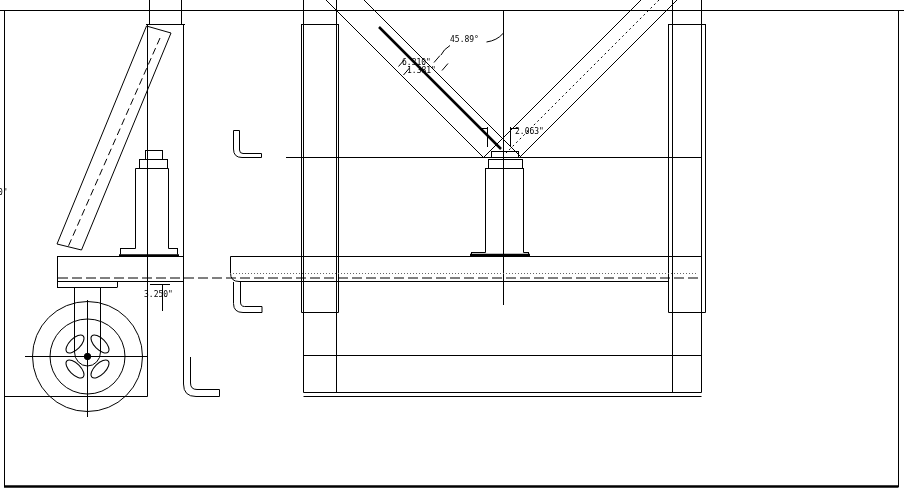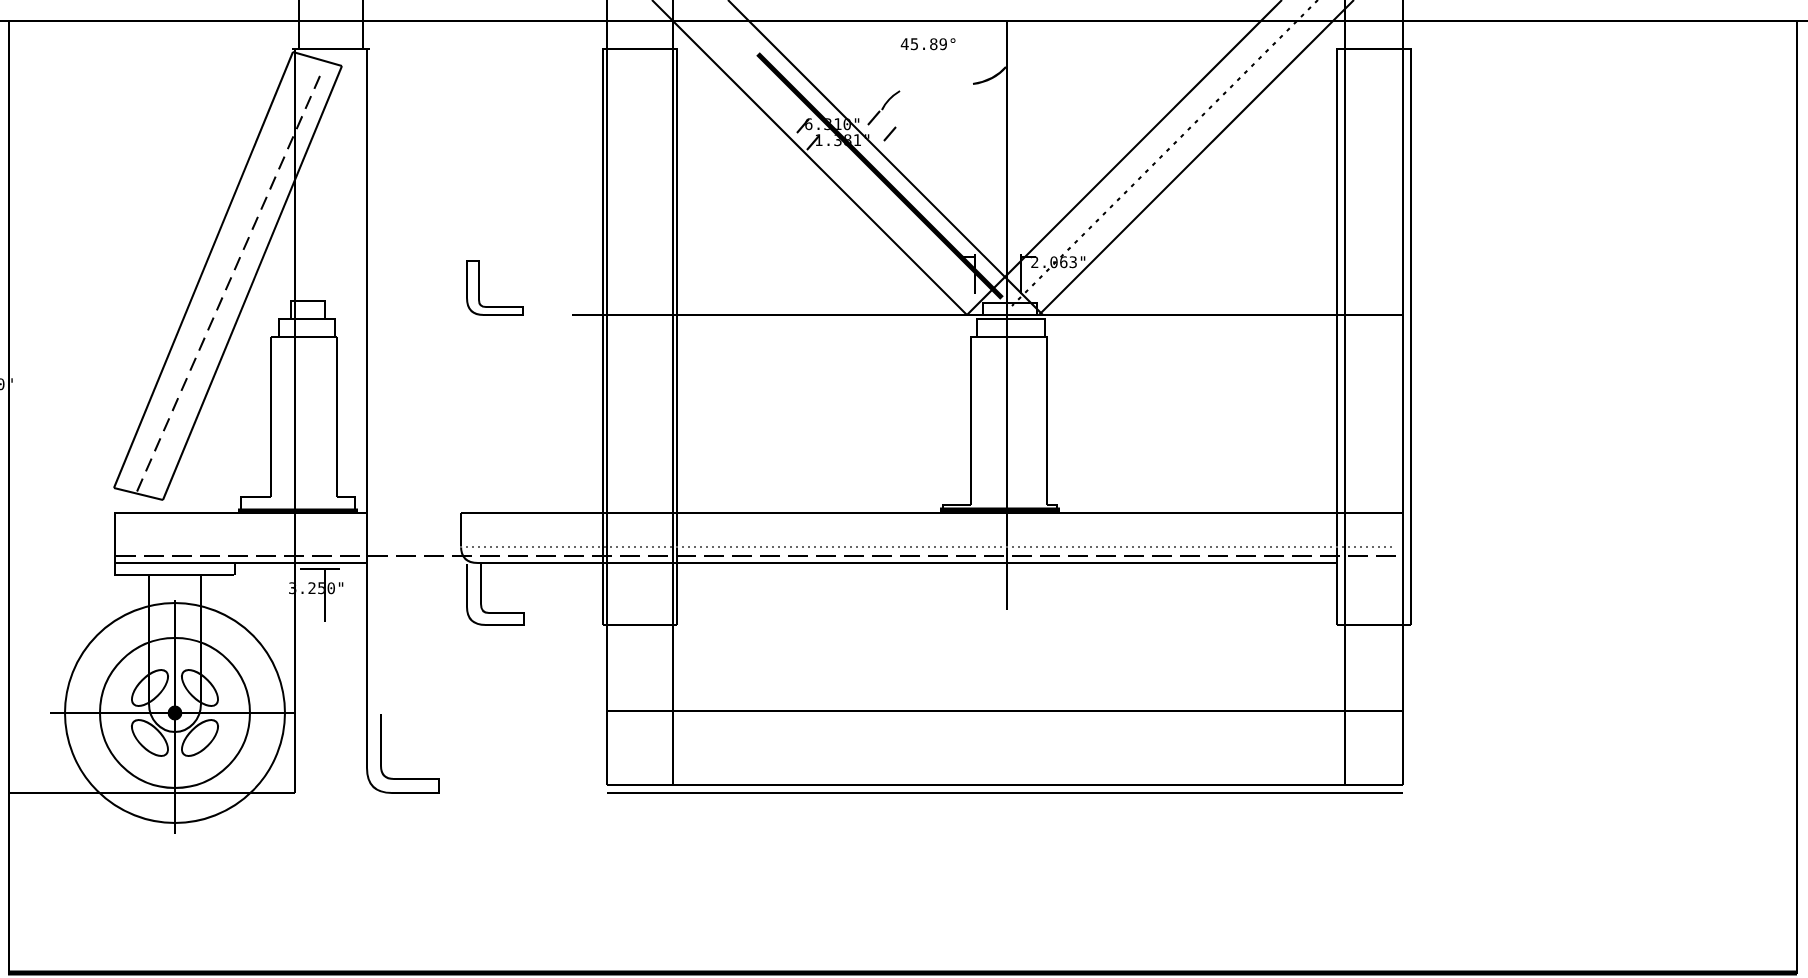--- a/index.html
+++ b/index.html
@@ -184,20 +184,20 @@
 
       <g>
         <line x1="398.5" y1="66.5" x2="404.5" y2="59.5"></line>
         <line x1="434" y1="62.5" x2="440" y2="55.5"></line>
         <line x1="403.5" y1="75" x2="409.5" y2="68"></line>
         <line x1="442" y1="70.5" x2="448" y2="63.5"></line>
       </g>
     </g>
   </svg>
 
-  <div class="dim" style="left:450px; top:19px;">45.89°</div>
+  <div class="dim" style="left:450px; top:36px;">45.89°</div>
   <div class="dim" style="left:402px; top:59px;">6.310"</div>
   <div class="dim" style="left:407px; top:67px;">1.381"</div>
   <div class="dim" style="left:515px; top:128px;">2.063"</div>
   <div class="dim" style="left:144px; top:291px;">3.250"</div>
   <div class="dim" style="left:-2px; top:189px;">0"</div>
 
 </div>
 
 </body></html>

